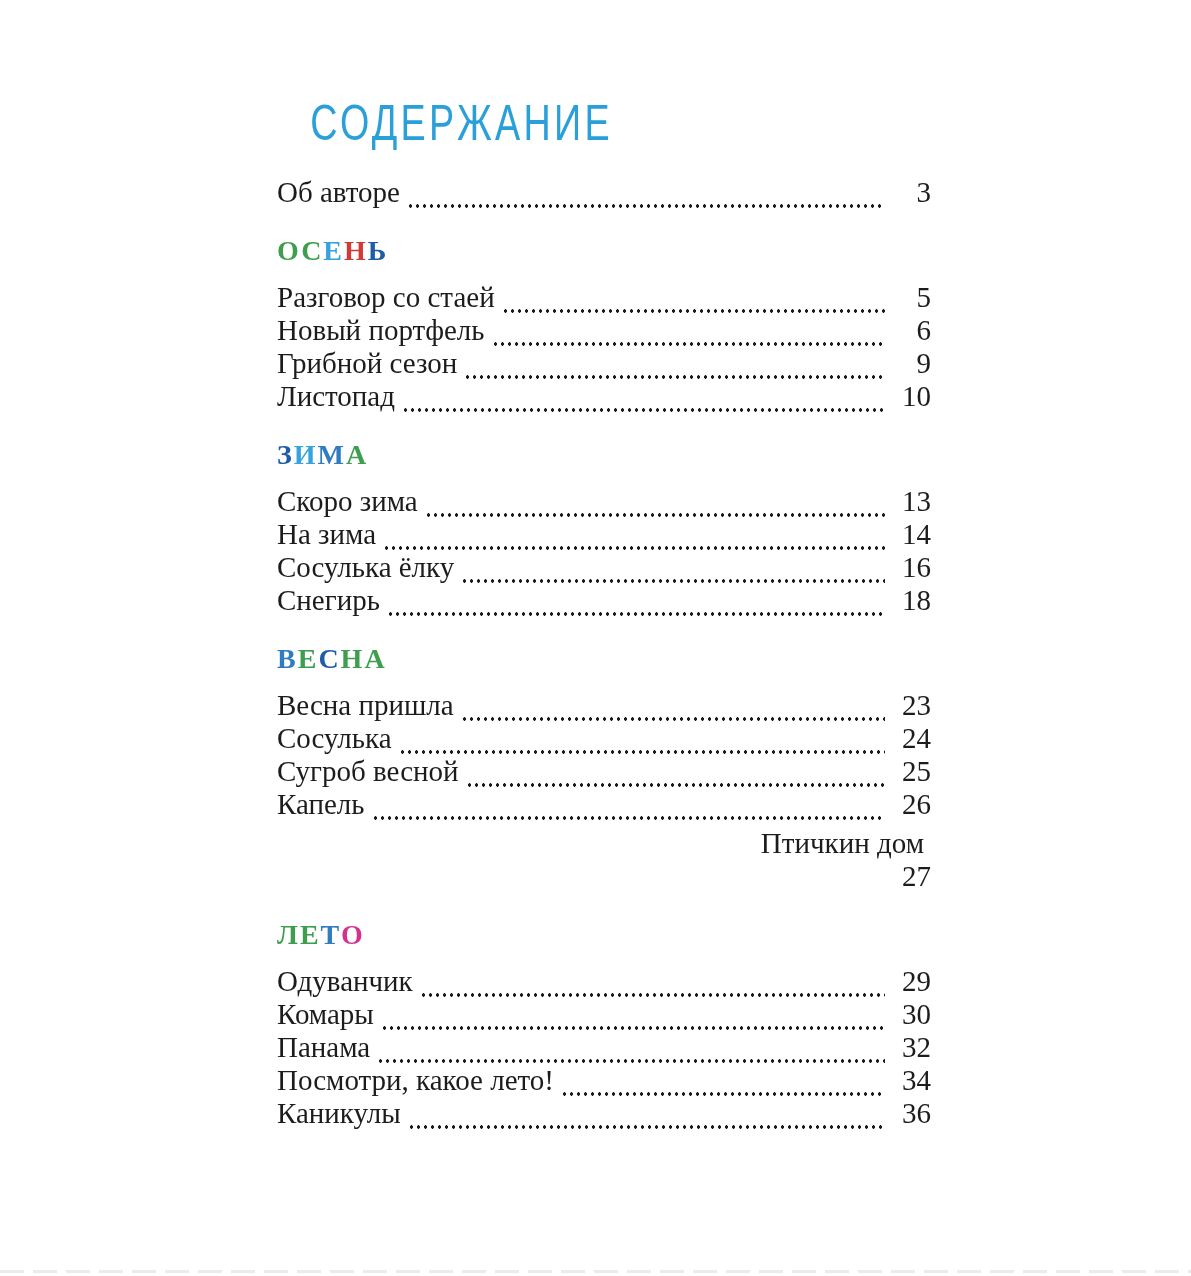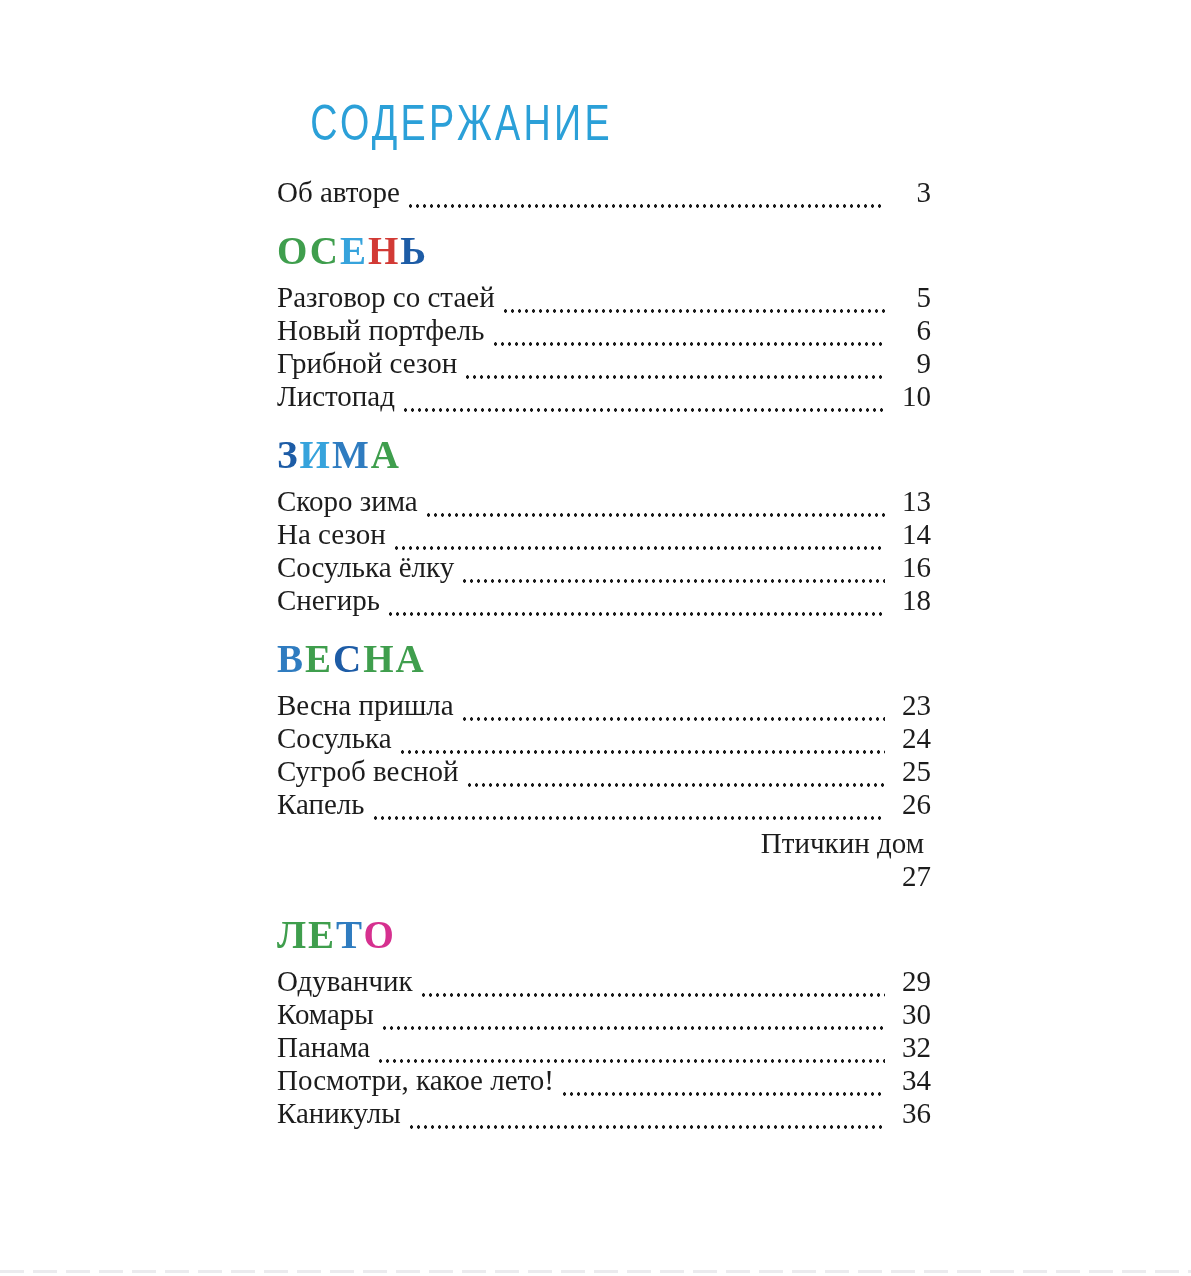--- a/index.html
+++ b/index.html
@@ -29,21 +29,21 @@
     font-size: 46px;
     font-weight: 400;
     letter-spacing: 4px;
     transform: scale(0.82, 1.08);
     transform-origin: center;
   }
   .front-row { margin-top: 28px; }
   .toc-section { margin-top: 24px; }
   .section-title {
     margin: 0 0 12px 0;
-    font-size: 39px;
+    font-size: 28px;
     font-weight: 700;
     letter-spacing: 2px;
     line-height: 36px;
   }
   .row {
     display: flex;
     align-items: flex-end;
     font-size: 29px;
     line-height: 33px;
     white-space: nowrap;
@@ -114,21 +114,21 @@
     </div>
 
     <div class="toc-section">
       <h2 class="section-title"><span style="color: rgb(29, 92, 166);">З</span><span style="color: rgb(54, 163, 220);">И</span><span style="color: rgb(47, 124, 192);">М</span><span style="color: rgb(63, 158, 77);">А</span></h2>
       <div class="row">
         <span class="label">Скоро зима</span>
         <span class="dots"></span>
         <span class="pagenum">13</span>
       </div>
       <div class="row">
-        <span class="label">На сезон</span>
+        <span class="label">На зима</span>
         <span class="dots"></span>
         <span class="pagenum">14</span>
       </div>
       <div class="row">
         <span class="label">Сосулька ёлку</span>
         <span class="dots"></span>
         <span class="pagenum">16</span>
       </div>
       <div class="row">
         <span class="label">Снегирь</span>

